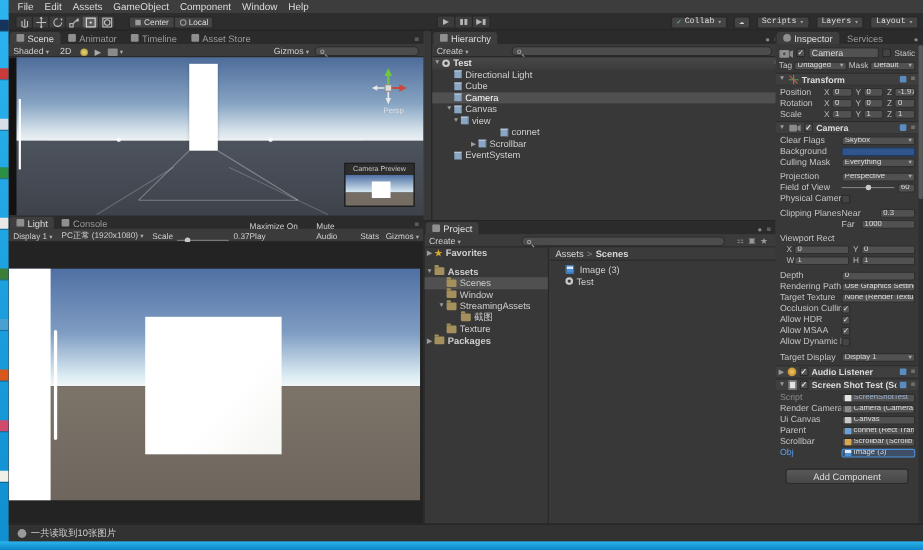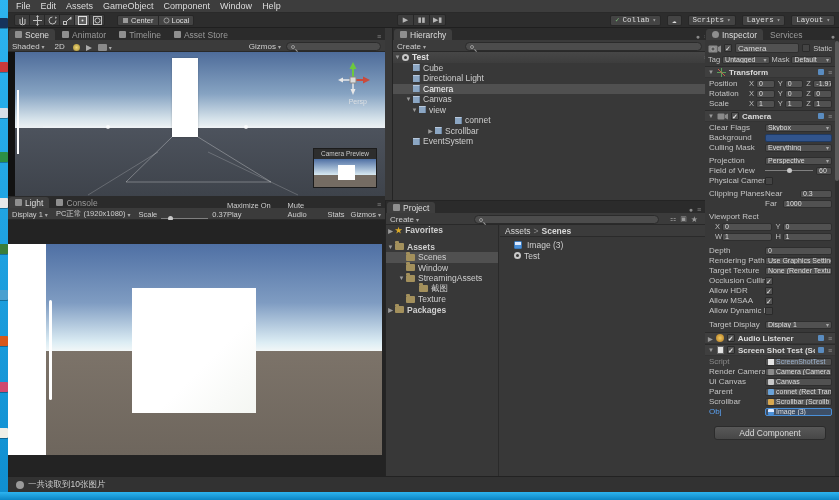--- a/index.html
+++ b/index.html
@@ -358,26 +358,26 @@
       <div>
         <div class="hrow" style="background:linear-gradient(#474747,#3d3d3d);font-weight:bold;color:#e2e2e2">
           <span class="arr">▼</span>
             <span class="uring"></span>
           <span>Test</span>
           <span style="margin-left:auto;padding-right:4px;color:#8a8a8a;font-size:7px">≡</span>
         </div>
         <div class="hrow" style="padding-left:11px">
           <span class="arr"></span>
             <span class="cube"></span>
+            <span>Directional Light</span>
+          </div>
+        <div class="hrow" style="padding-left:11px">
+          <span class="arr"></span>
+            <span class="cube"></span>
             <span>Cube</span>
-          </div>
-        <div class="hrow" style="padding-left:11px">
-          <span class="arr"></span>
-            <span class="cube"></span>
-            <span>Directional Light</span>
           </div>
         <div class="hrow sel" style="padding-left:11px;color:#fff">
           <span class="arr"></span>
             <span class="cube"></span>
             <span>Camera</span>
           </div>
         <div class="hrow" style="padding-left:11px">
           <span class="arr">▼</span>
             <span class="cube"></span>
             <span>Canvas</span>

